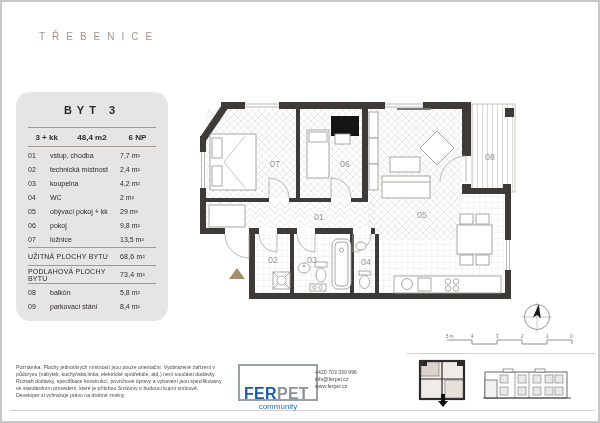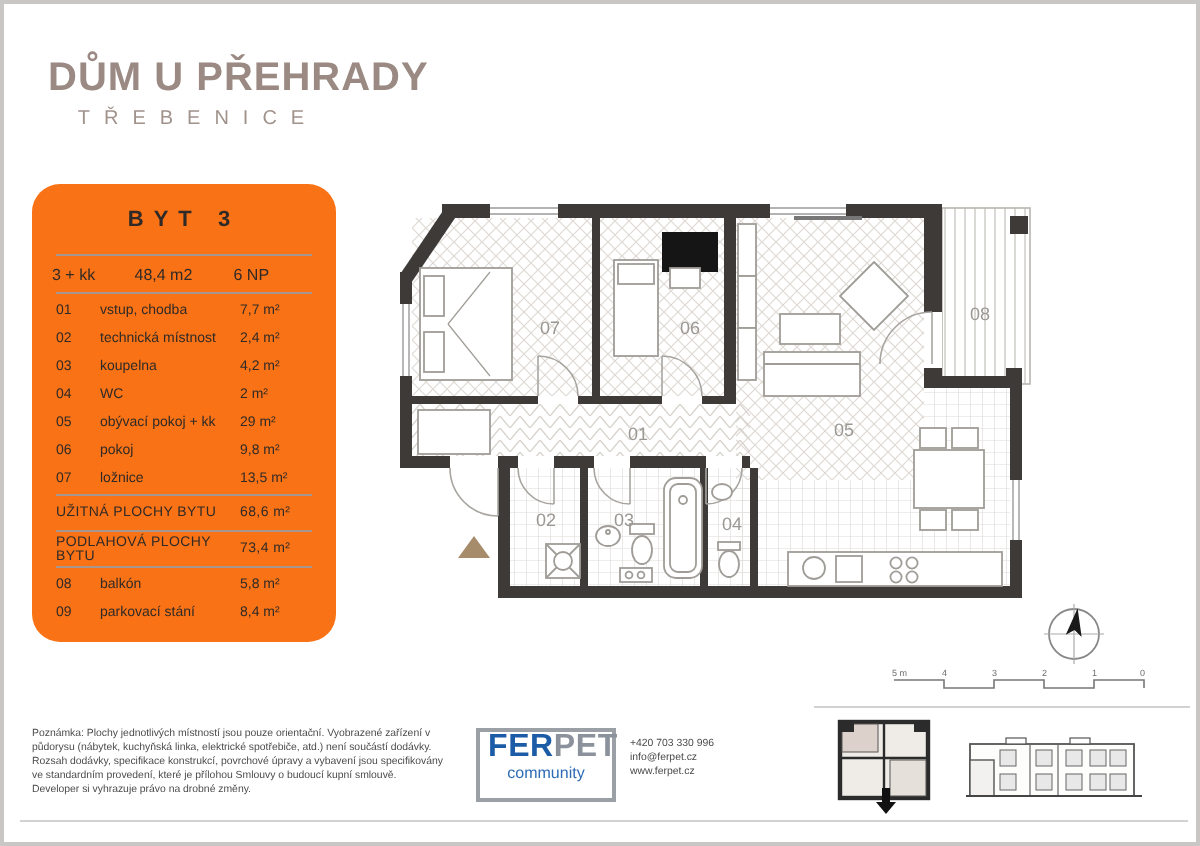--- a/index.html
+++ b/index.html
@@ -6,57 +6,56 @@
   html,body { width:600px; height:423px; }
   body { font-family:"Liberation Sans", sans-serif; background:#fff; position:relative; overflow:hidden; }
   .page { position:absolute; inset:0; background:#fff; border:2px solid #c9c7c5; }
 
   
   .brand { position:absolute; left:22px; top:26px; width:150px; text-align:center; color:#9a8a83; }
   .brand-title { font-size:20px; font-weight:bold; letter-spacing:0.5px; white-space:nowrap; }
   .brand-sub { font-size:10px; letter-spacing:7px; margin-top:3px; color:#a1938c; }
 
   
-  .panel { position:absolute; left:14px; top:90px; width:152px; height:229px; background:#f97316; border-radius:14px; padding:12px 10px 8px 10px; color:#2f2a27; }
+  .panel { position:absolute; left:14px; top:90px; width:152px; height:229px; background:#e5e5e5; border-radius:14px; padding:12px 10px 8px 10px; color:#2f2a27; }
   .panel-title { text-align:center; font-weight:bold; font-size:11px; letter-spacing:5px; height:22px; }
   .divider { height:1px; background:#a5978f; margin:1px 2px; }
-  .head-row { display:grid; grid-template-columns:1fr 1.2fr 1fr; height:16px; align-items:center; font-weight:normal; font-size:8px; text-align:left; }
+  .head-row { display:grid; grid-template-columns:1fr 1.2fr 1fr; height:16px; align-items:center; font-weight:bold; font-size:8px; text-align:center; }
   .room-row { display:grid; grid-template-columns:22px 1fr 36px; height:14px; align-items:center; font-size:7px; padding:0 2px; }
   .room-row .num { text-align:left; }
   .room-row .area { text-align:left; }
   .total-row { display:grid; grid-template-columns:1fr 36px; height:15px; align-items:center; font-size:7px; padding:0 2px; letter-spacing:0.2px; }
   .rows-block { display:block; }
 
   
   .floorplan { position:absolute; left:183px; top:98px; width:332px; height:206px; }
   .fp-label { font-size:9px; fill:#9b9894; }
 
   
   .sep1 { position:absolute; left:405px; top:351px; width:188px; height:1px; background:#d2d2d2; }
   .sep2 { position:absolute; left:8px; top:408px; width:584px; height:1px; background:#d2d2d2; }
   .disclaimer { position:absolute; left:14px; top:362px; width:208px; font-size:5.2px; line-height:7px; color:#4c4c4c; }
-  .logo { position:absolute; left:236px; top:362px; width:70px; height:37px; border:2px solid #9aa0a6; padding:0 4px 2px 4px; background:#fff; }
+  .logo { position:absolute; left:236px; top:362px; width:80px; height:37px; border:2px solid #9aa0a6; padding:20px 4px 2px 4px; background:#fff; }
   .logo-main { font-size:16px; font-weight:bold; letter-spacing:0.3px; line-height:16px; white-space:nowrap; }
   .logo-fer { color:#1c5ba6; }
   .logo-pet { color:#8b929b; }
   .logo-sub { font-size:8px; color:#2e6cb5; text-align:center; line-height:9px; }
   .contact { position:absolute; left:313px; top:367px; font-size:5.2px; line-height:7px; color:#4a4a4a; }
   .scalebar { position:absolute; left:442px; top:330px; width:132px; height:16px; }
   .scalebar text { font-size:4.5px; fill:#6d6d6d; }
   .compass { position:absolute; left:518px; top:297px; width:34px; height:34px; }
   .miniplan { position:absolute; left:413px; top:356px; width:56px; height:50px; }
   .elevation { position:absolute; left:481px; top:360px; width:88px; height:42px; }
 </style>
 </head>
 <body>
 
 <div class="page">
 
   <div class="brand">
-    <div class="brand-title">DŮM U PŘEHRADY</div>
     <div class="brand-sub">TŘEBENICE</div>
   </div>
 
   <aside class="panel">
     <div class="panel-title">BYT 3</div>
     <div class="divider"></div>
     <div class="head-row">
       <span>3 + kk</span>
       <span>48,4 m2</span>
       <span>6 NP</span>

